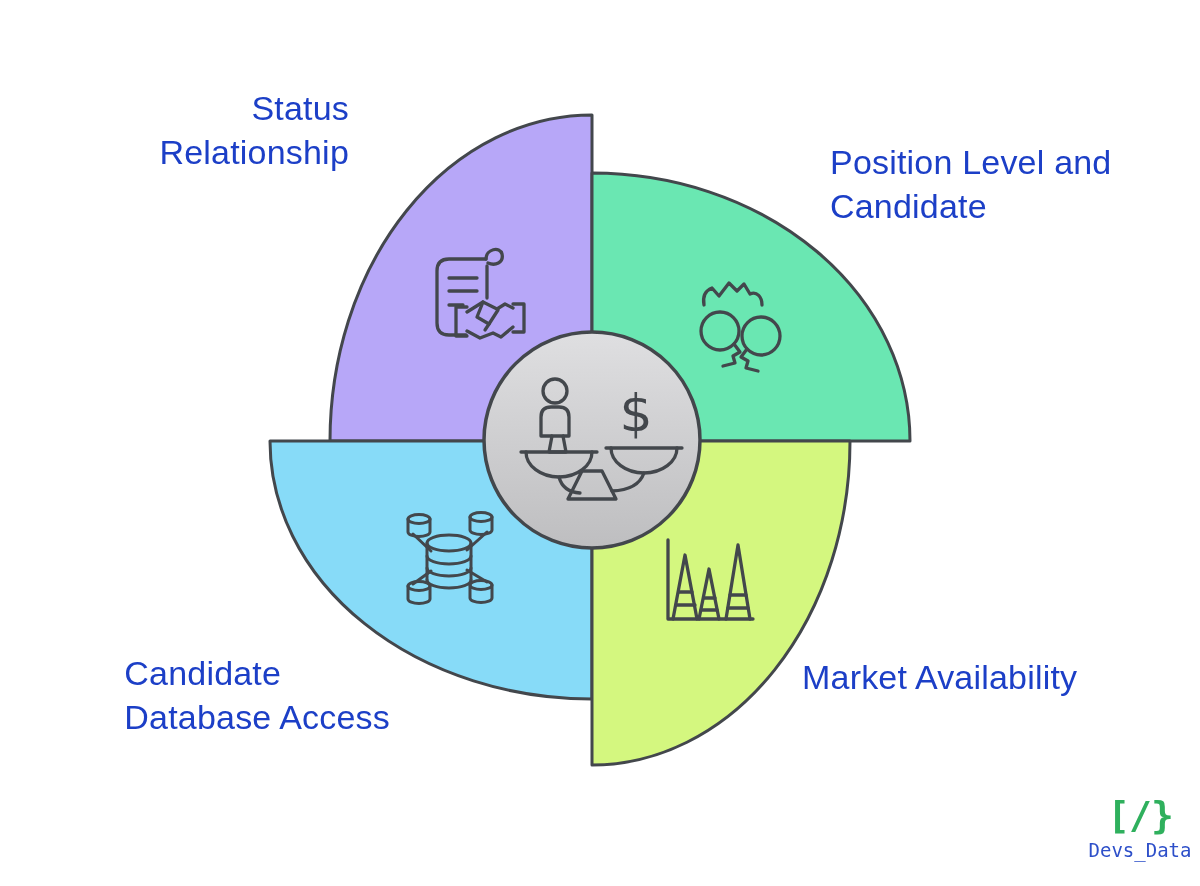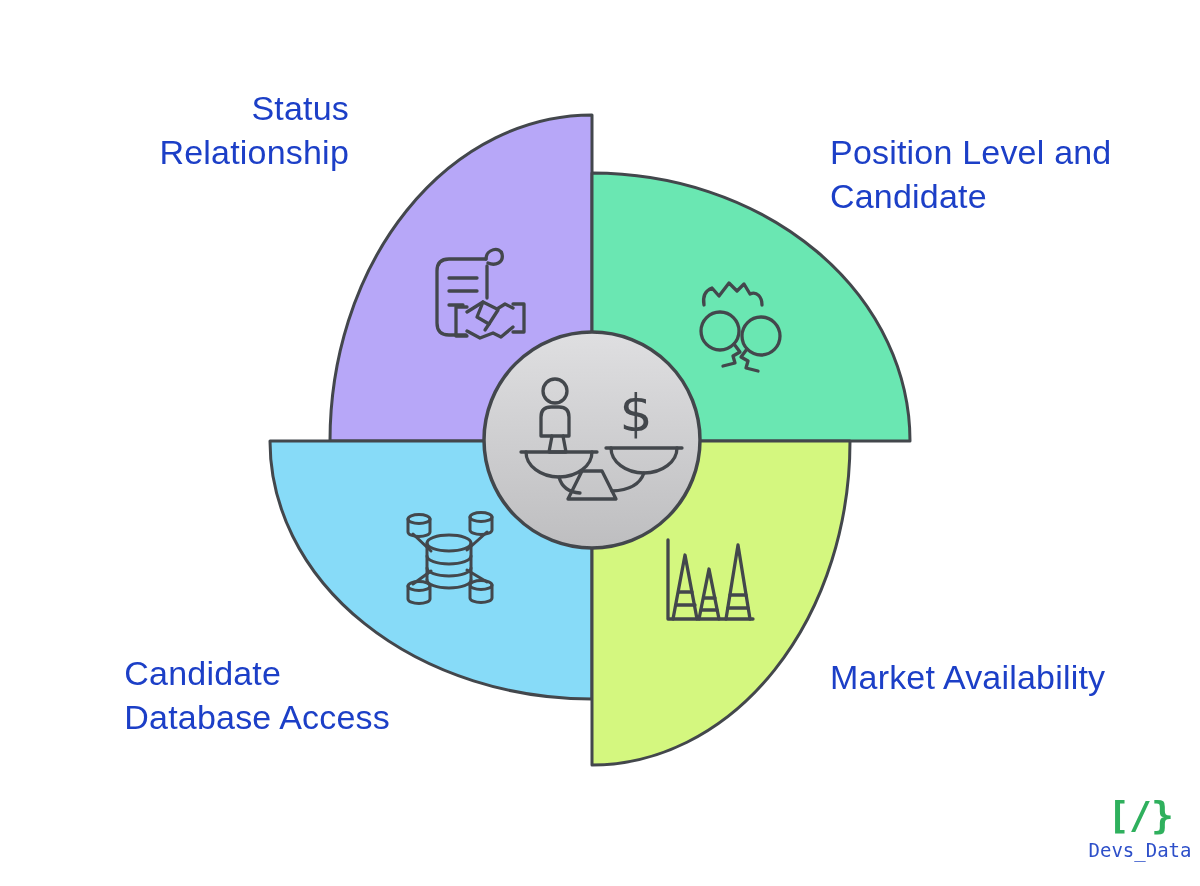--- a/index.html
+++ b/index.html
@@ -12,23 +12,23 @@
   .hub{stroke:#43474c;stroke-width:3.5;}
   .ico{fill:none;stroke:#43474c;stroke-width:3.3;stroke-linecap:round;stroke-linejoin:round;}
   .ico-thin{fill:none;stroke:#43474c;stroke-width:3;stroke-linecap:round;stroke-linejoin:round;}
   .dollar{font:500 52px "DejaVu Sans", sans-serif;fill:#43474c;}
   .q-label{
     position:absolute;color:#1c3fc7;font-size:34px;line-height:44px;font-weight:500;
     letter-spacing:0.2px;white-space:nowrap;
   }
   .q-label span{display:block;}
   .label-client{right:851px;top:86px;text-align:right;}
-  .label-position{left:830px;top:130px;text-align:left;}
+  .label-position{left:830px;top:140px;text-align:left;}
   .label-candidate{right:810px;top:651px;text-align:left;}
-  .label-market{left:830px;top:655px;text-align:left;}
+  .label-market{left:802px;top:655px;text-align:left;}
   .logo{position:absolute;left:1088px;top:792px;width:104px;text-align:center;}
   .logo-symbol{
     font-family:"DejaVu Sans Mono", monospace;font-weight:bold;font-size:38px;line-height:46px;
     color:#2fb05d;letter-spacing:-1px;
   }
   .logo-name{
     font-family:"DejaVu Sans Mono", monospace;font-weight:normal;font-size:19px;line-height:22px;
     color:#2d4fc9;margin-top:1px;
   }
 </style>

